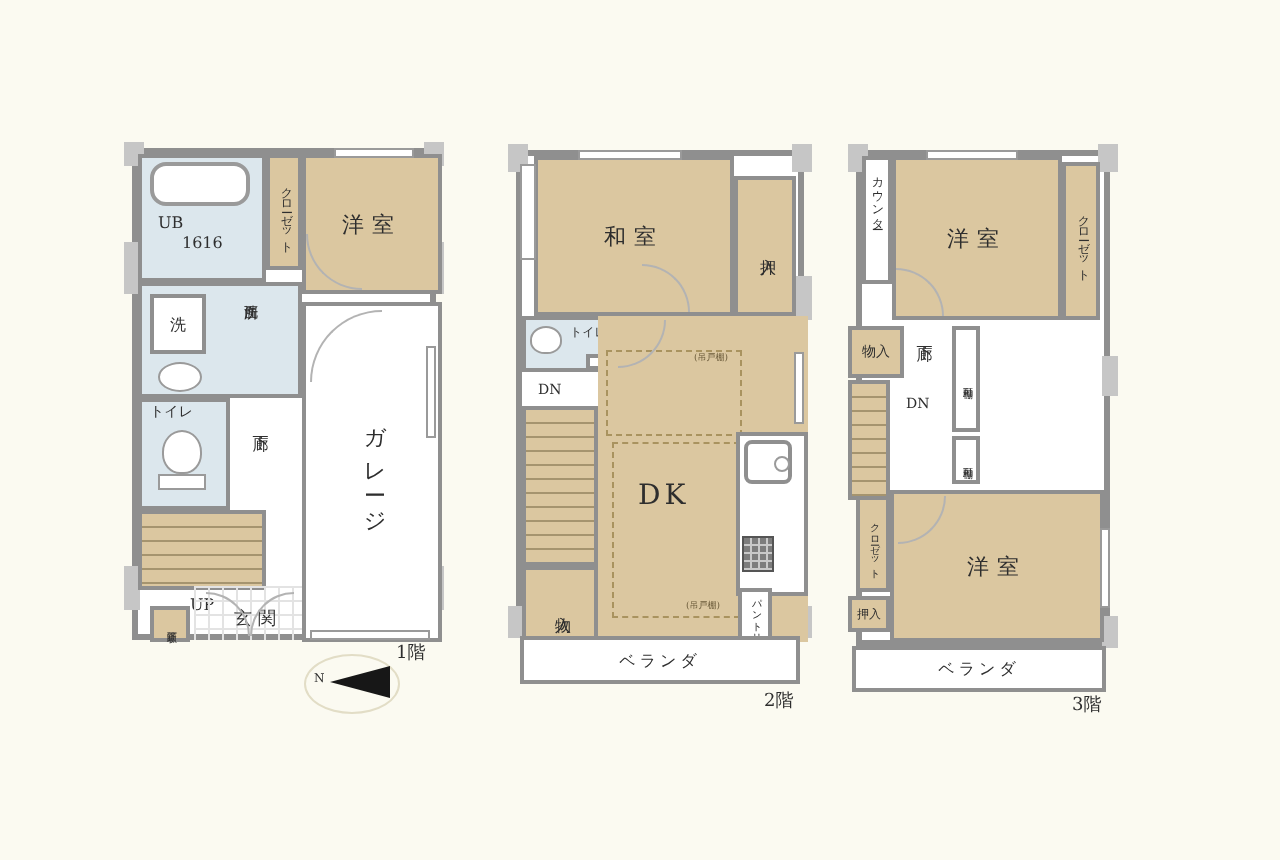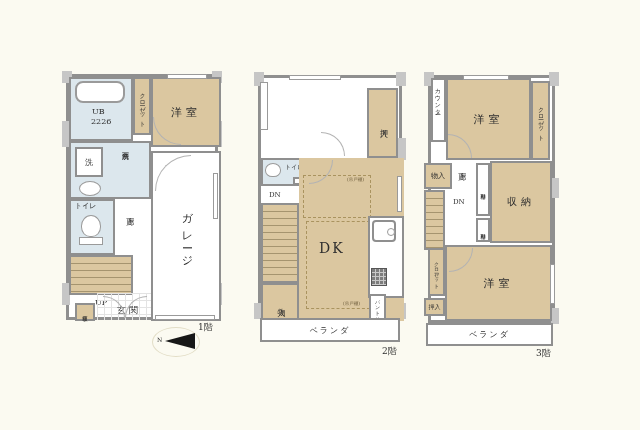--- a/index.html
+++ b/index.html
@@ -45,22 +45,22 @@
 
     <div class="pillar" style="left:-7px;top:44px;width:8px;height:26px;"></div>
     <div class="pillar" style="left:-7px;top:206px;width:8px;height:22px;"></div>
     <div class="pillar" style="right:-7px;top:44px;width:8px;height:26px;"></div>
     <div class="pillar" style="right:-7px;top:206px;width:8px;height:22px;"></div>
     <div class="pillar" style="left:-7px;top:-6px;width:10px;height:12px;"></div>
     <div class="pillar" style="right:-7px;top:-6px;width:10px;height:12px;"></div>
 
     <div class="rm blue" style="left:0;top:0;width:64px;height:64px;"></div>
     <div class="tub" style="left:6px;top:4px;width:50px;height:22px;"></div>
-    <div class="lbl fs8" style="left:23px;top:30px;">UB</div>
-    <div class="lbl fs8" style="left:22px;top:40px;">2226</div>
+    <div class="lbl fs8" style="left:10px;top:30px;">UB</div>
+    <div class="lbl fs8" style="left:22px;top:40px;">1616</div>
 
     <div class="rm tan center" style="left:64px;top:0;width:18px;height:58px;">
       <span class="v fs6">クローゼット</span>
     </div>
 
     <div class="rm tan center" style="left:82px;top:0;width:70px;height:70px;">
       <span class="fs11 ls">洋室</span>
     </div>
     <div class="arc arc-bl" style="left:84px;top:40px;width:28px;height:28px;"></div>
 
@@ -104,20 +104,23 @@
   <div class="compass-tri" style="left:165px;top:333px;"></div>
   <div class="lbl" style="left:157px;top:337px;font-size:6px;">N</div>
 
   <div class="floor" style="left:258px;top:75px;width:144px;height:243px;">
     <div class="pillar" style="left:-7px;top:-6px;width:10px;height:14px;"></div>
     <div class="pillar" style="right:-7px;top:-6px;width:10px;height:14px;"></div>
     <div class="pillar" style="right:-7px;top:60px;width:8px;height:22px;"></div>
     <div class="pillar" style="left:-7px;top:225px;width:8px;height:16px;"></div>
     <div class="pillar" style="right:-7px;top:225px;width:8px;height:16px;"></div>
 
+    <div class="rm tan center" style="left:6px;top:0;width:100px;height:80px;">
+      <span class="fs11 ls">和室</span>
+    </div>
     <div class="win" style="left:-1px;top:4px;width:8px;height:48px;"></div>
     <div class="arc arc-tr" style="left:60px;top:54px;width:24px;height:24px;"></div>
 
     <div class="rm tan center" style="left:106px;top:10px;width:31px;height:70px;">
       <span class="v fs8">押入</span>
     </div>
 
     <div class="rm blue" style="left:0;top:80px;width:44px;height:28px;"></div>
     <div class="toiletbody" style="left:4px;top:85px;width:16px;height:14px;"></div>
     <div class="lbl fs6" style="left:24px;top:86px;">トイレ</div>
@@ -181,23 +184,20 @@
     <div class="lbl fs7" style="left:22px;top:120px;">DN</div>
     <div class="rm stairs" style="left:-7px;top:112px;width:21px;height:60px;"></div>
 
     <div class="rm white center" style="left:45px;top:85px;width:14px;height:53px;">
       <span class="v" style="font-size:5px;">可動棚</span>
     </div>
     <div class="rm white center" style="left:45px;top:140px;width:14px;height:24px;">
       <span class="v" style="font-size:5px;">可動棚</span>
     </div>
 
-    <div class="rm tan center" style="left:59px;top:83px;width:62px;height:82px;">
-      <span class="fs10 ls">収納</span>
-    </div>
 
     <div class="rm tan center" style="left:-3px;top:170px;width:17px;height:48px;">
       <span class="v" style="font-size:5px;">クローゼット</span>
     </div>
     <div class="rm tan center" style="left:-7px;top:220px;width:21px;height:18px;">
       <span class="fs6">押入</span>
     </div>
 
     <div class="rm tan center" style="left:14px;top:167px;width:107px;height:76px;">
       <span class="fs11 ls">洋室</span>

